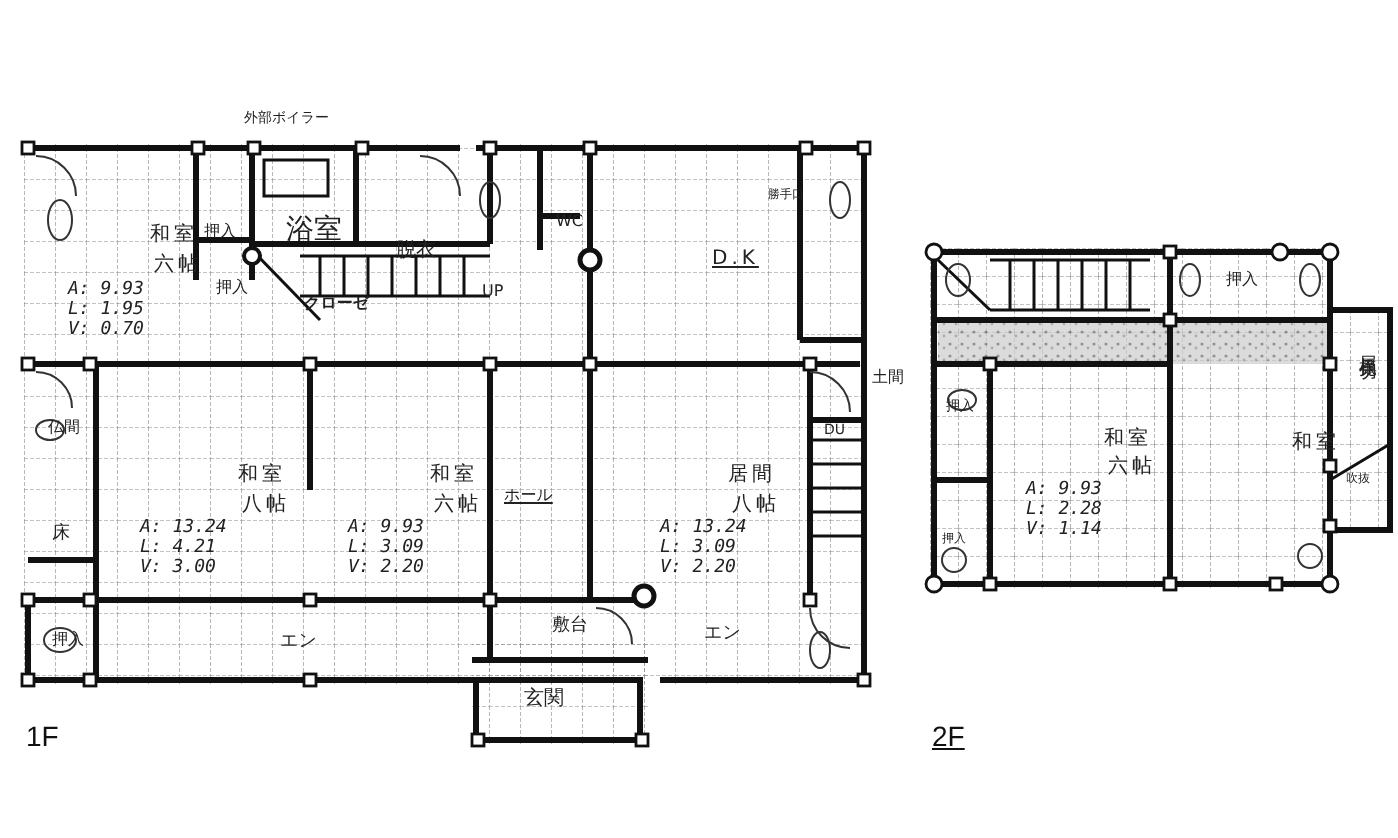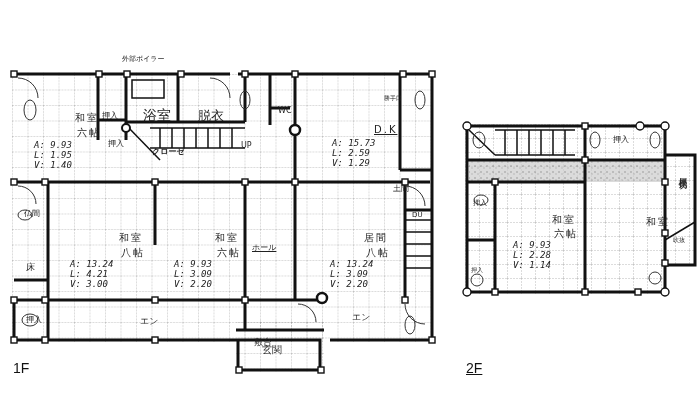--- a/index.html
+++ b/index.html
@@ -96,40 +96,35 @@
     </g>
   </svg>
 
   <div class="lbl small" style="left:122px;top:54px;">外部ボイラー</div>
 
   <div class="lbl room-name" style="left:44px;top:112px;">和室</div>
   <div class="lbl room-name" style="left:46px;top:127px;">六帖</div>
   <div class="lbl stat" style="left:34px;top:140px;">
     <span>A: 9.93</span>
     <span>L: 1.95</span>
-    <span>V: 1.40</span>
+    <span>V: 0.70</span>
   </div>
 
   <div class="lbl" style="left:102px;top:110px;font-size:8px;">押入</div>
   <div class="lbl" style="left:143px;top:110px;font-size:14px;">浴室</div>
-  <div class="lbl" style="left:198px;top:110px;font-size:13px;">脱衣</div>
+  <div class="lbl" style="left:198px;top:120px;font-size:10px;">脱衣</div>
   <div class="lbl" style="left:108px;top:138px;font-size:8px;">押入</div>
   <div class="lbl" style="left:152px;top:146px;font-size:8px;font-weight:bold;">クローゼ</div>
   <div class="lbl" style="left:278px;top:105px;font-size:8px;">WC</div>
   <div class="lbl" style="left:241px;top:140px;font-size:8px;">UP</div>
   <div class="lbl" style="left:384px;top:92px;font-size:6px;">勝手口</div>
 
-  <div class="lbl room-name" style="left:343px;top:124px;text-decoration:underline;">D.K</div>
-  <div class="lbl stat" style="left:332px;top:138px;">
-    <span>A: 15.73</span>
-    <span>L: 2.59</span>
-    <span>V: 1.29</span>
-  </div>
-
-  <div class="lbl" style="left:393px;top:183px;font-size:8px;">土間</div>
+  <div class="lbl room-name" style="left:325px;top:124px;text-decoration:underline;">D.K</div>
+
+  <div class="lbl" style="left:436px;top:183px;font-size:8px;">土間</div>
   <div class="lbl" style="left:412px;top:210px;font-size:7px;">DU</div>
   <div class="lbl" style="left:24px;top:208px;font-size:8px;">仏間</div>
   <div class="lbl" style="left:26px;top:262px;font-size:9px;">床</div>
   <div class="lbl" style="left:26px;top:314px;font-size:8px;">押入</div>
 
   <div class="lbl room-name" style="left:88px;top:232px;">和室</div>
   <div class="lbl room-name" style="left:90px;top:247px;">八帖</div>
   <div class="lbl stat" style="left:70px;top:259px;">
     <span>A: 13.24</span>
     <span>L: 4.21</span>
@@ -149,21 +144,21 @@
   <div class="lbl room-name" style="left:333px;top:232px;">居間</div>
   <div class="lbl room-name" style="left:335px;top:247px;">八帖</div>
   <div class="lbl stat" style="left:330px;top:259px;">
     <span>A: 13.24</span>
     <span>L: 3.09</span>
     <span>V: 2.20</span>
   </div>
 
   <div class="lbl" style="left:140px;top:316px;font-size:9px;">エン</div>
   <div class="lbl" style="left:352px;top:312px;font-size:9px;">エン</div>
-  <div class="lbl" style="left:254px;top:308px;font-size:9px;margin-top:29px;">敷台</div>
+  <div class="lbl" style="left:276px;top:308px;font-size:9px;">敷台</div>
   <div class="lbl" style="left:262px;top:344px;font-size:10px;">玄関</div>
 </div>
 
 <div class="plan" style="left:455px;top:110px;width:244px;height:210px;">
   <svg width="244" height="210">
     <defs>
       <pattern id="g2" width="14" height="14" patternUnits="userSpaceOnUse" x="10" y="14">
         <path d="M0 0 H14 M0 0 V14" stroke="#888" stroke-width="0.6" fill="none" stroke-dasharray="2 1"></path>
       </pattern>
       <pattern id="speck" width="6" height="6" patternUnits="userSpaceOnUse">

